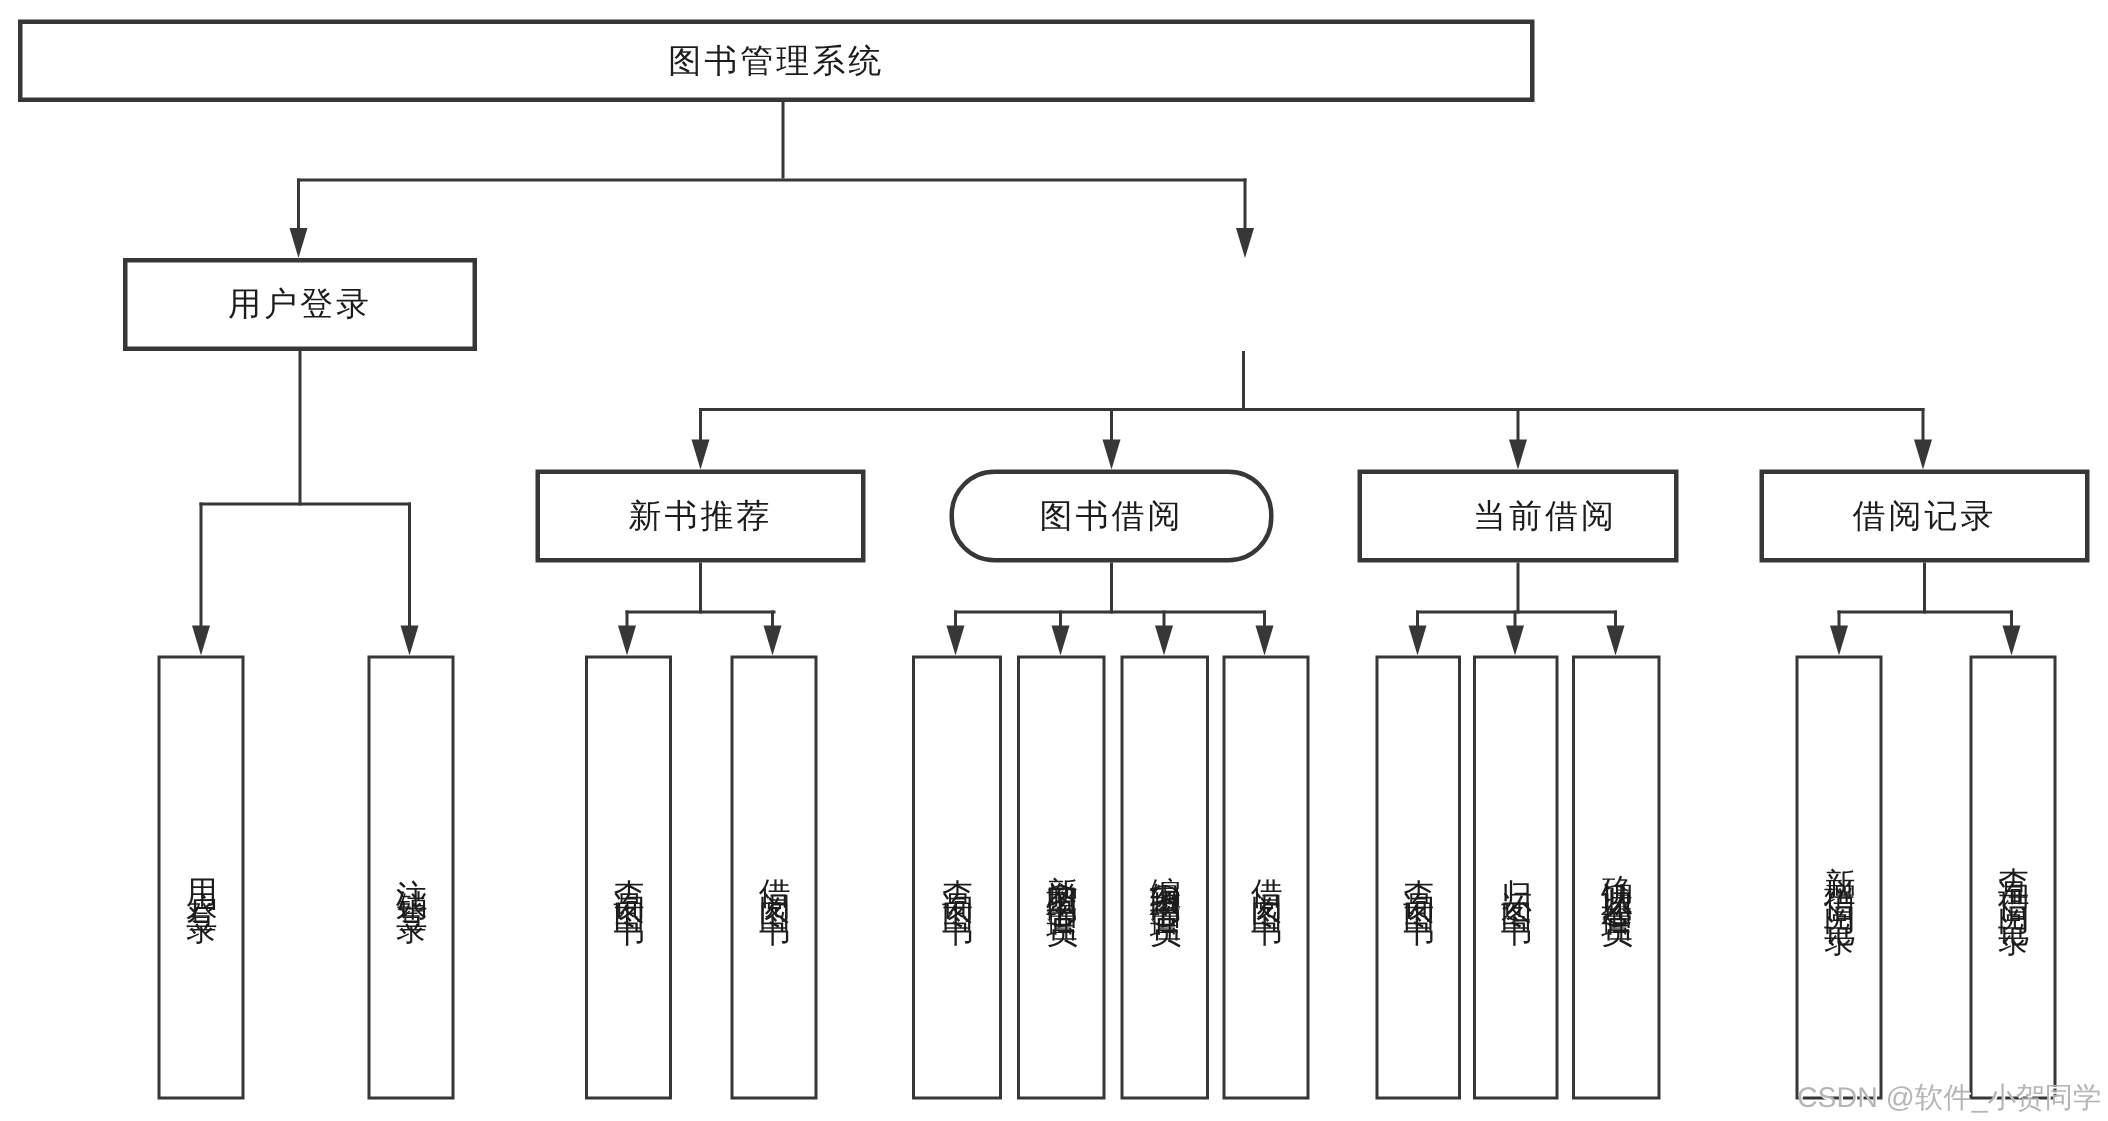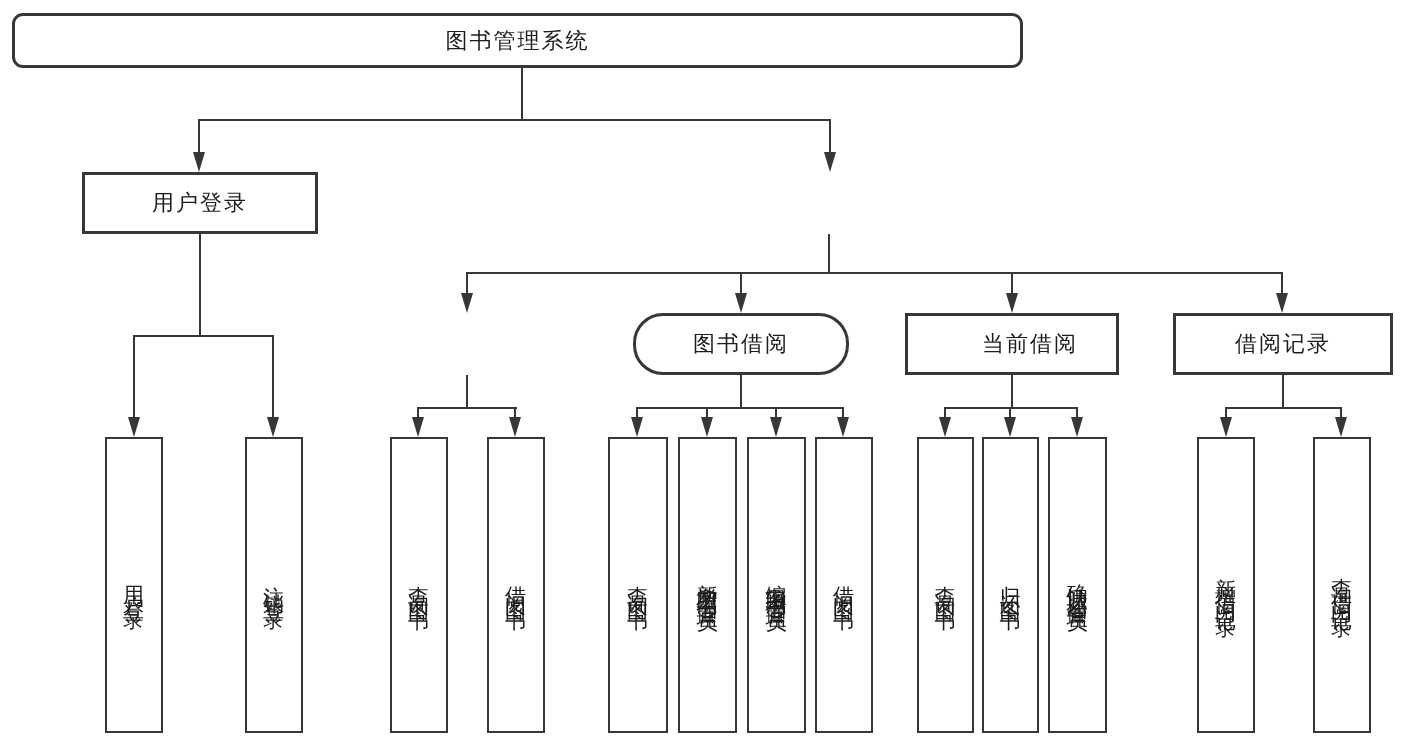--- a/index.html
+++ b/index.html
@@ -36,21 +36,21 @@
     font-size:19px; color:#b5b5b5;
     text-shadow:1px 1px 0 #ffffff;
     pointer-events:none;
   }
 </style>
 </head>
 <body>
 
 <div class="stage">
 
-  <div class="hbox" style="left:12px; top:13px; width:1011px; height:55px;border-radius:11px;">
+  <div class="hbox" style="left:12px; top:13px; width:1011px; height:55px;">
     <span>图书管理系统</span>
   </div>
 
   <div class="line" style="left:521px; top:68px; width:2px; height:51px;"></div>
   <div class="line" style="left:198px; top:119px; width:633px; height:2px;"></div>
   <div class="line" style="left:198px; top:119px; width:2px; height:35px;"></div>
   <div class="arrow" style="left:193px; top:152px;"></div>
   <div class="line" style="left:829px; top:119px; width:2px; height:35px;"></div>
   <div class="arrow" style="left:824px; top:152px;"></div>
 
@@ -69,20 +69,23 @@
   <div class="line" style="left:466px; top:272px; width:817px; height:2px;"></div>
   <div class="line" style="left:466px; top:272px; width:2px; height:23px;"></div>
   <div class="arrow" style="left:461px; top:293px;"></div>
   <div class="line" style="left:740px; top:272px; width:2px; height:23px;"></div>
   <div class="arrow" style="left:735px; top:293px;"></div>
   <div class="line" style="left:1011px; top:272px; width:2px; height:23px;"></div>
   <div class="arrow" style="left:1006px; top:293px;"></div>
   <div class="line" style="left:1281px; top:272px; width:2px; height:23px;"></div>
   <div class="arrow" style="left:1276px; top:293px;"></div>
 
+  <div class="hbox" style="left:357px; top:313px; width:220px; height:62px;">
+    <span>新书推荐</span>
+  </div>
   <div class="hbox" style="left:633px; top:313px; width:216px; height:62px;border-radius:30px;">
     <span>图书借阅</span>
   </div>
   <div class="hbox" style="left:905px; top:313px; width:214px; height:62px;padding-left:36px;">
     <span>当前借阅</span>
   </div>
   <div class="hbox" style="left:1173px; top:313px; width:220px; height:62px;">
     <span>借阅记录</span>
   </div>
 
@@ -157,14 +160,15 @@
     <span class="vtext" style="letter-spacing:4px;">确认归还（管理员）</span>
   </div>
 
   <div class="vbox" style="left:1197px; top:437px; width:58px; height:296px;">
     <span class="vtext">新增借阅记录</span>
   </div>
   <div class="vbox" style="left:1313px; top:437px; width:58px; height:296px;">
     <span class="vtext">查询借阅记录</span>
   </div>
 
+  <div class="watermark">CSDN @软件_小贺同学</div>
 
 </div>
 
 </body></html>

